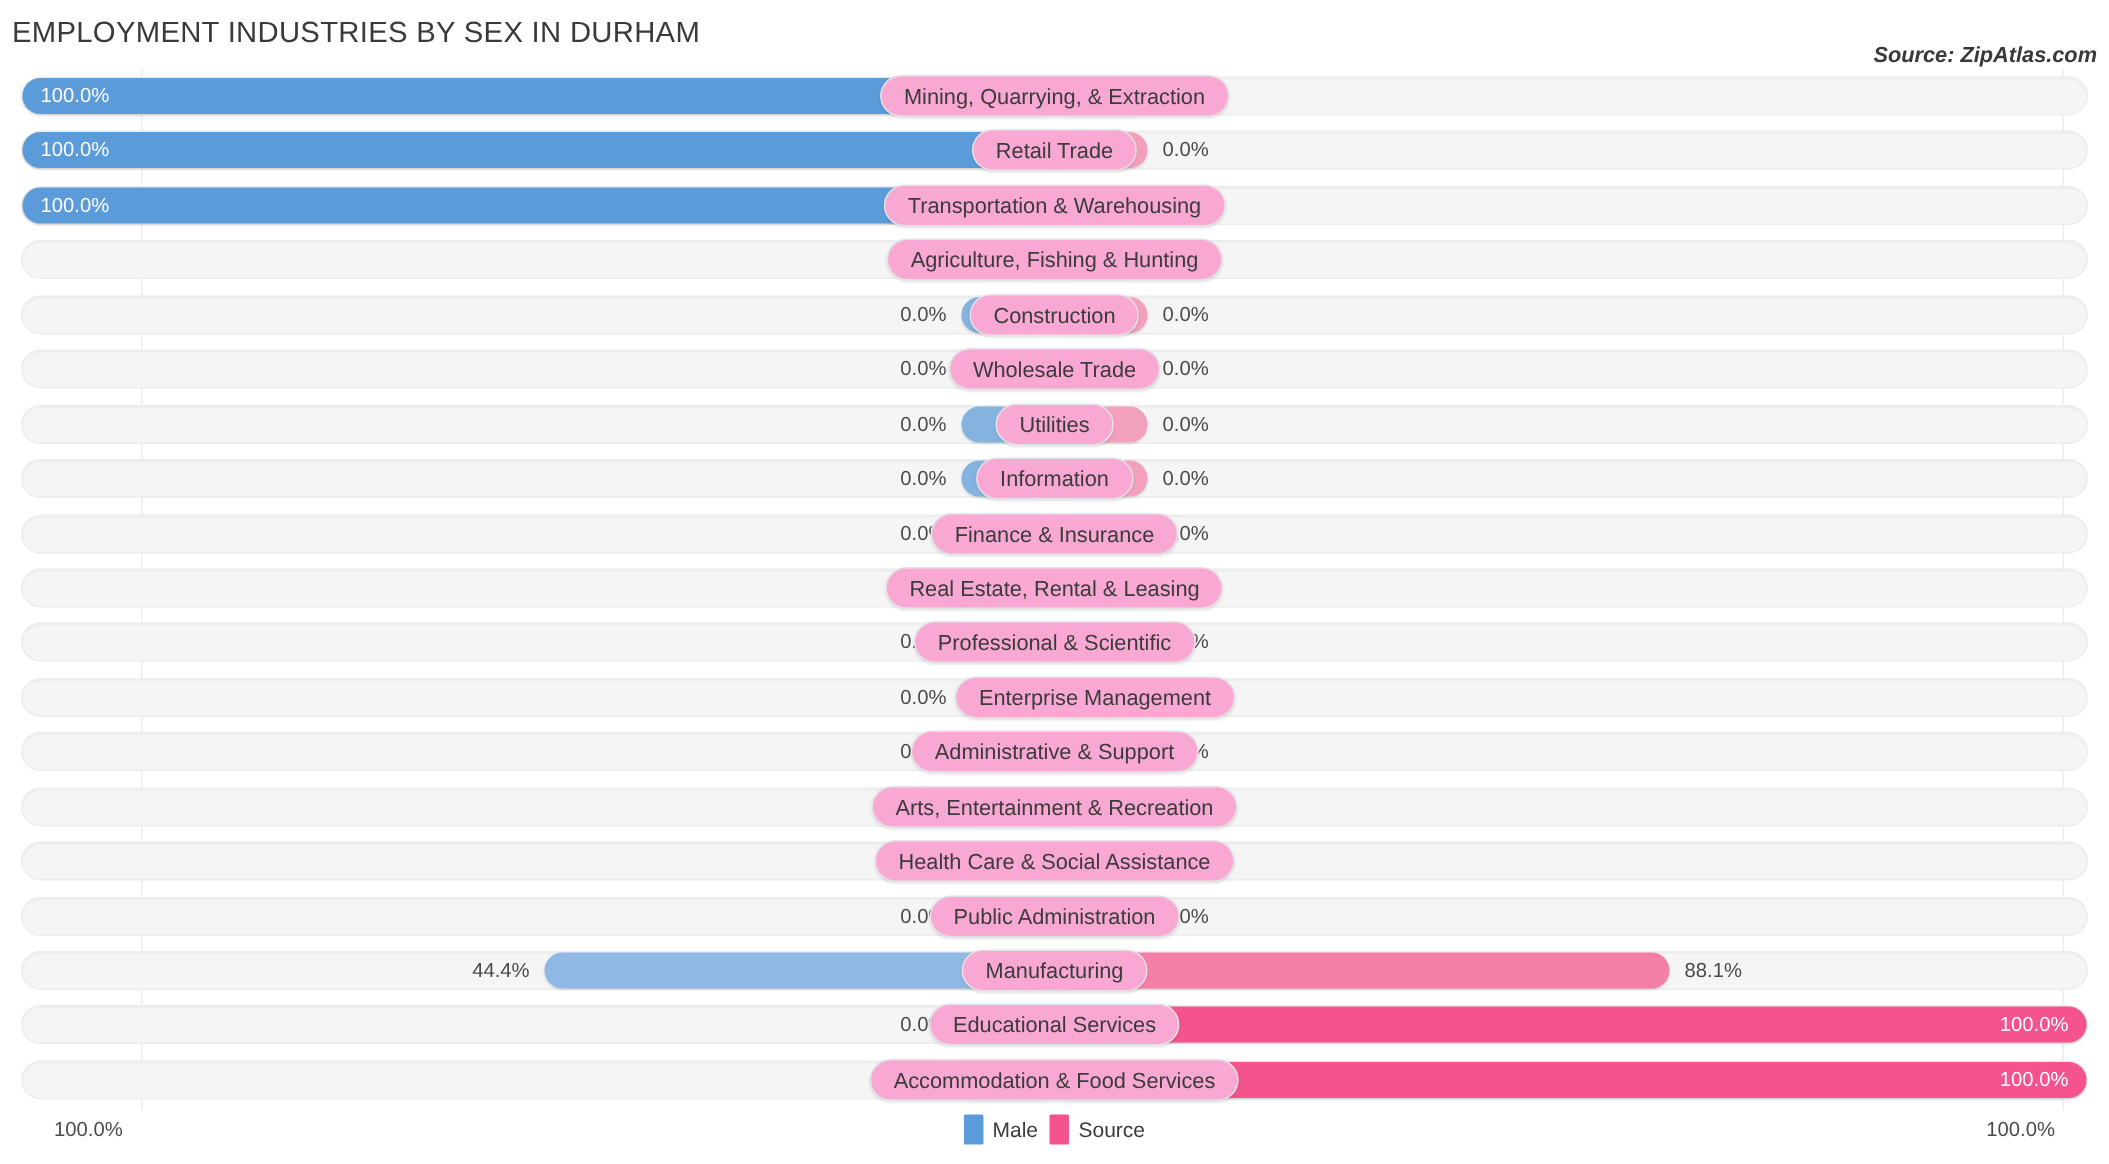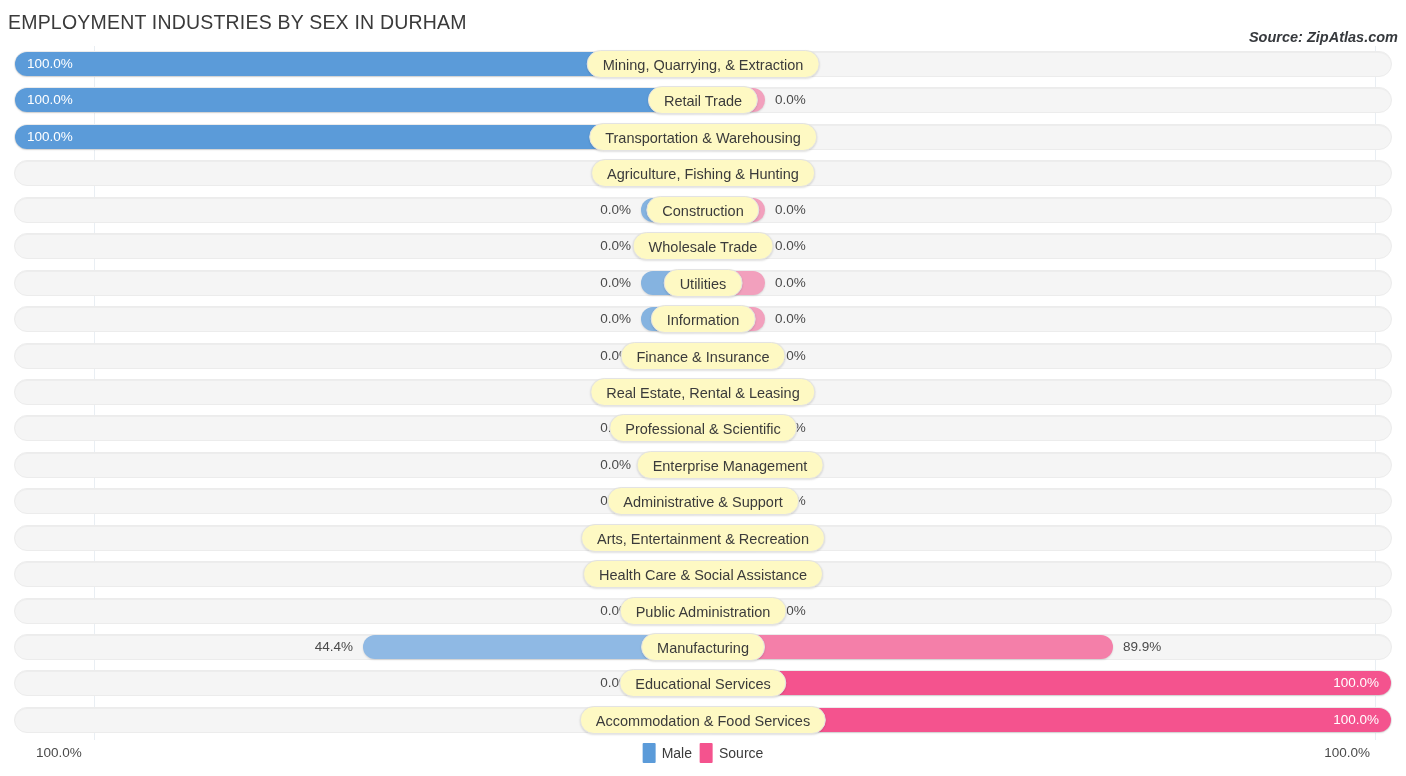--- a/index.html
+++ b/index.html
@@ -120,21 +120,21 @@
 
   
   .pill {
     position: absolute;
     top: 4px;
     left: 50%;
     transform: translateX(-50%);
     height: 28px;
     line-height: 28px;
     padding: 0 15px;
-    background: #fef9c3;
+    background: #f9a8d4;
     border: 1px solid #e3e3e3;
     border-radius: 14px;
     font-size: 14.5px;
     color: #3b3b3b;
     white-space: nowrap;
     box-shadow: 0 1px 2px rgba(0,0,0,.12);
     z-index: 5;
   }
 
   
@@ -312,21 +312,21 @@
           <div class="bar bar-female " style="left: 703px; width: 62px;"></div>
           <span class="out-val" style="left: auto; right: 775px;">0.0%</span>
           <span class="out-val" style="left: 775px;">0.0%</span>
           <div class="pill" style="left: 703px;">Public Administration</div>
         </div>
         <div class="row">
           <div class="track"></div>
           <div class="bar bar-male part" style="left: 363.056px; width: 339.944px;"></div>
           <div class="bar bar-female part" style="left: 703px; width: 410.056px;"></div>
           <span class="out-val" style="left: auto; right: 1052.94px;">44.4%</span>
-          <span class="out-val" style="left: 1123.06px;">89.9%</span>
+          <span class="out-val" style="left: 1123.06px;">88.1%</span>
           <div class="pill" style="left: 703px; text-align: center;">Manufacturing</div>
         </div>
         <div class="row">
           <div class="track"></div>
           <div class="bar bar-male " style="left: 641px; width: 62px;"></div>
           <div class="bar bar-female full" style="left: 703px; width: 688px;">
             <span class="bar-val right">100.0%</span>
           </div>
           <span class="out-val" style="left: auto; right: 775px;">0.0%</span>
           <div class="pill" style="left: 703px;">Educational Services</div>

